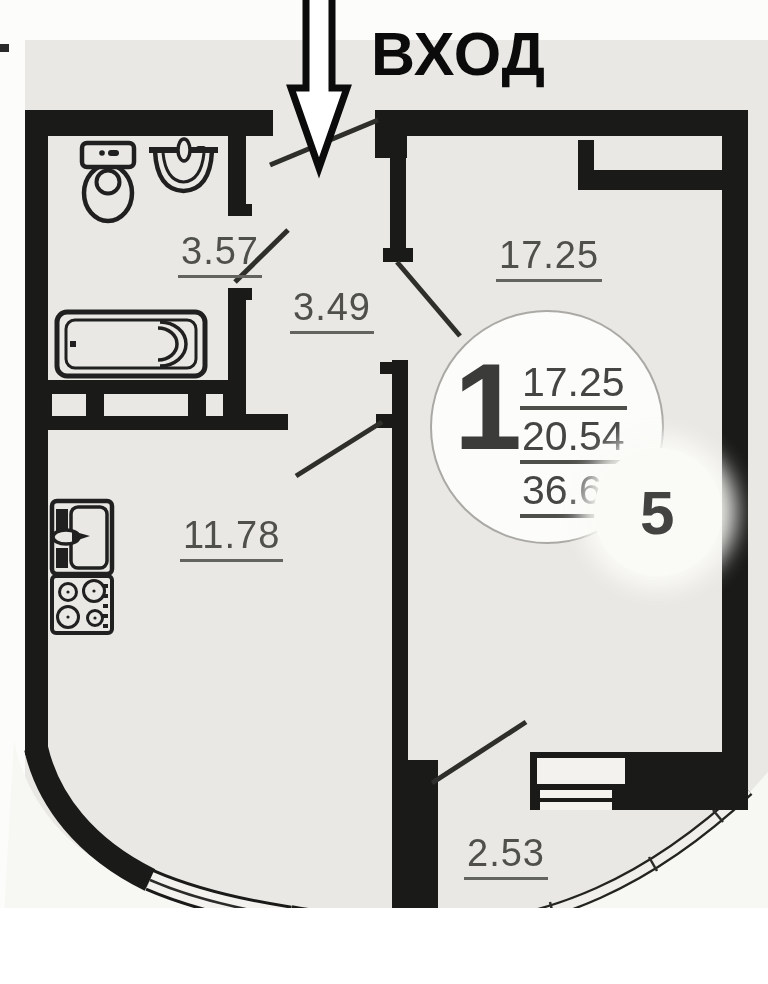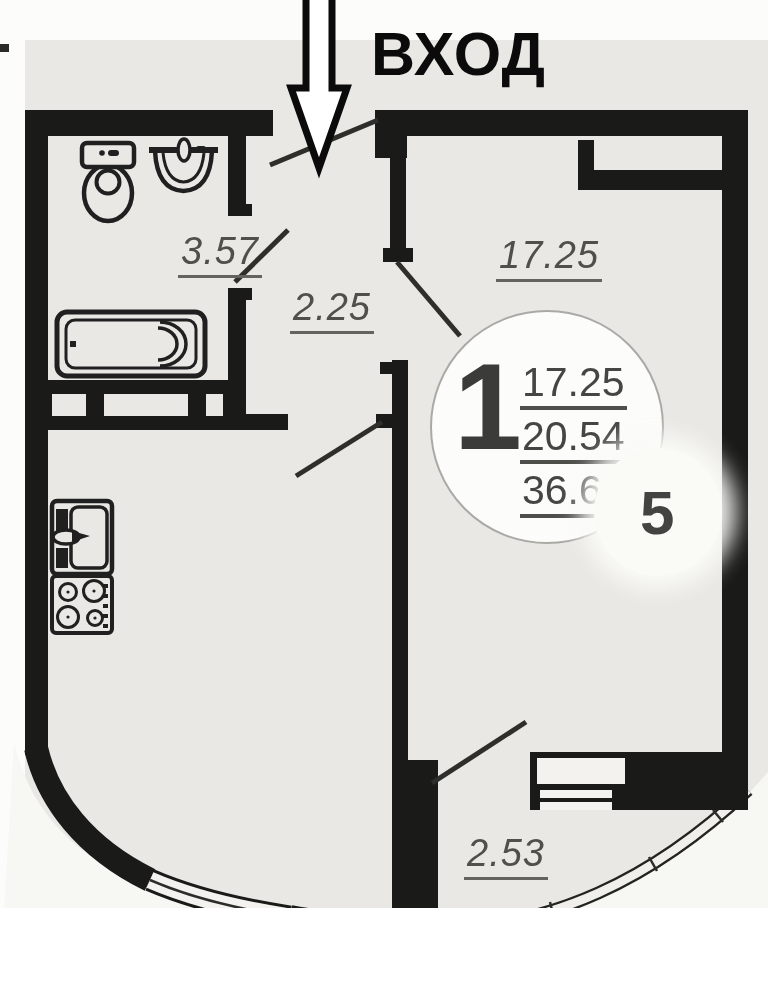--- a/index.html
+++ b/index.html
@@ -3,21 +3,21 @@
 <meta charset="utf-8">
 <style>
   html,body{margin:0;padding:0;background:#ffffff;}
   .stage{
     position:relative;width:768px;height:908px;overflow:hidden;
     background:#fcfcfb;font-family:"Liberation Sans", sans-serif;
   }
   .paper{position:absolute;left:25px;top:40px;width:743px;height:892px;background:var(--color-paper,#e9e8e4);}
   svg.plan{position:absolute;left:0;top:0;z-index:1;}
   .lbl{position:absolute;z-index:2;color:var(--color-label,#4f4f4c);font-size:38px;line-height:1;letter-spacing:1px;}
-  .lbl .u{display:inline-block;border-bottom:3px solid #63635f;padding:0 3px 5px 3px;font-style:italic;}
+  .lbl .u{display:inline-block;border-bottom:3px solid #63635f;padding:0 3px 5px 3px;}
   .entrance{position:absolute;left:371px;top:24px;z-index:2;font-size:61px;line-height:1;font-weight:bold;
     color:var(--color-ink,#0b0b0b);letter-spacing:1px;}
   .info-circle{position:absolute;left:430px;top:310px;width:230px;height:230px;z-index:3;
     border-radius:50%;background:#fcfcfa;border:2px solid #aaa9a5;}
   .room-count{position:absolute;left:22px;top:34px;font-size:122px;line-height:1;font-weight:bold;color:#3b3b39;}
   .vals{position:absolute;left:88px;top:50px;}
   .vals > div{margin-bottom:6px;}
   .uv{display:inline-block;font-size:41px;line-height:1;color:#454543;border-bottom:4px solid #4e4e4b;padding:0 2px 3px 2px;}
   .blob{position:absolute;left:594px;top:448px;width:128px;height:128px;z-index:4;border-radius:50%;
     background:#fafaf7;box-shadow:0 0 22px 14px rgba(250,250,247,0.95);}
@@ -158,24 +158,27 @@
 
     <path d="M 306 -4 L 306 88 L 291 88 L 319 168 L 347 88 L 332 88 L 332 -4 Z" fill="#ffffff" stroke="#0b0b0b" stroke-width="7" stroke-linejoin="miter"></path>
   </svg>
 
   <div class="entrance">ВХОД</div>
 
   <div class="lbl" style="left:178px;top:232px;">
     <span class="u">3.57</span>
   </div>
   <div class="lbl" style="left:290px;top:288px;">
-    <span class="u">2.25</span>
+    <span class="u">3.49</span>
   </div>
   <div class="lbl" style="left:496px;top:236px;">
     <span class="u">17.25</span>
+  </div>
+  <div class="lbl" style="left:180px;top:516px;">
+    <span class="u">11.78</span>
   </div>
   <div class="lbl" style="left:464px;top:834px;">
     <span class="u">2.53</span>
   </div>
 
   <div class="info-circle">
     <div class="room-count">1</div>
     <div class="vals">
       <div><span class="uv">17.25</span></div>
       <div><span class="uv">20.54</span></div>

